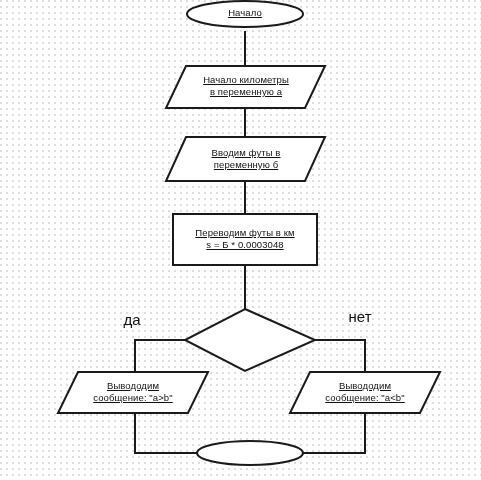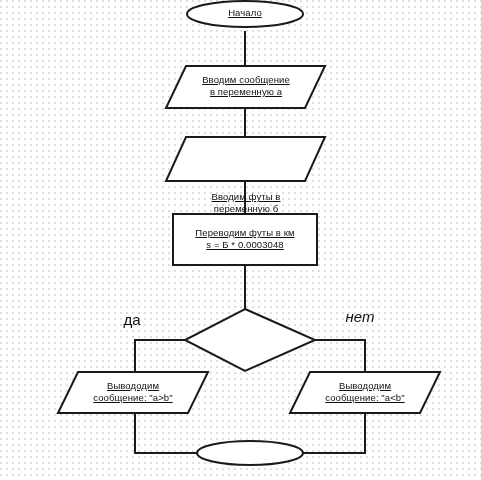--- a/index.html
+++ b/index.html
@@ -88,34 +88,34 @@
 
     <polygon class="shape-outline" points="78,372 208,372 188,413 58,413"></polygon>
 
     <polygon class="shape-outline" points="310,372 440,372 420,413 290,413"></polygon>
 
     <ellipse class="shape-outline" cx="250" cy="453" rx="53" ry="12"></ellipse>
   </svg>
 
   <div class="node-label" style="left:187px; top:7px; width:116px;">Начало</div>
 
-  <div class="node-label" style="left:185px; top:74px; width:122px;">Вводим сообщение
+  <div class="node-label" style="left:185px; top:74px; width:122px;">Начало километры
 в переменную а</div>
 
-  <div class="node-label" style="left:185px; top:147px; width:122px;margin-top:44px;">Вводим футы в
+  <div class="node-label" style="left:185px; top:147px; width:122px;">Вводим футы в
 переменную б</div>
 
   <div class="node-label" style="left:177px; top:227px; width:136px;">Переводим футы в км
 s = Б * 0.0003048</div>
 
 
   <div class="node-label" style="left:73px; top:380px; width:120px;">Вывододим
 сообщение: "a&gt;b"</div>
 
   <div class="node-label" style="left:305px; top:380px; width:120px;">Вывододим
 сообщение: "a&lt;b"</div>
 
 
   <div class="branch-label" style="left:112px; top:314px; width:40px;">да</div>
 
-  <div class="branch-label" style="left:340px; top:311px; width:40px;font-style:italic;">нет</div>
+  <div class="branch-label" style="left:340px; top:311px; width:40px;">нет</div>
 
 </div>
 
 </body></html>

